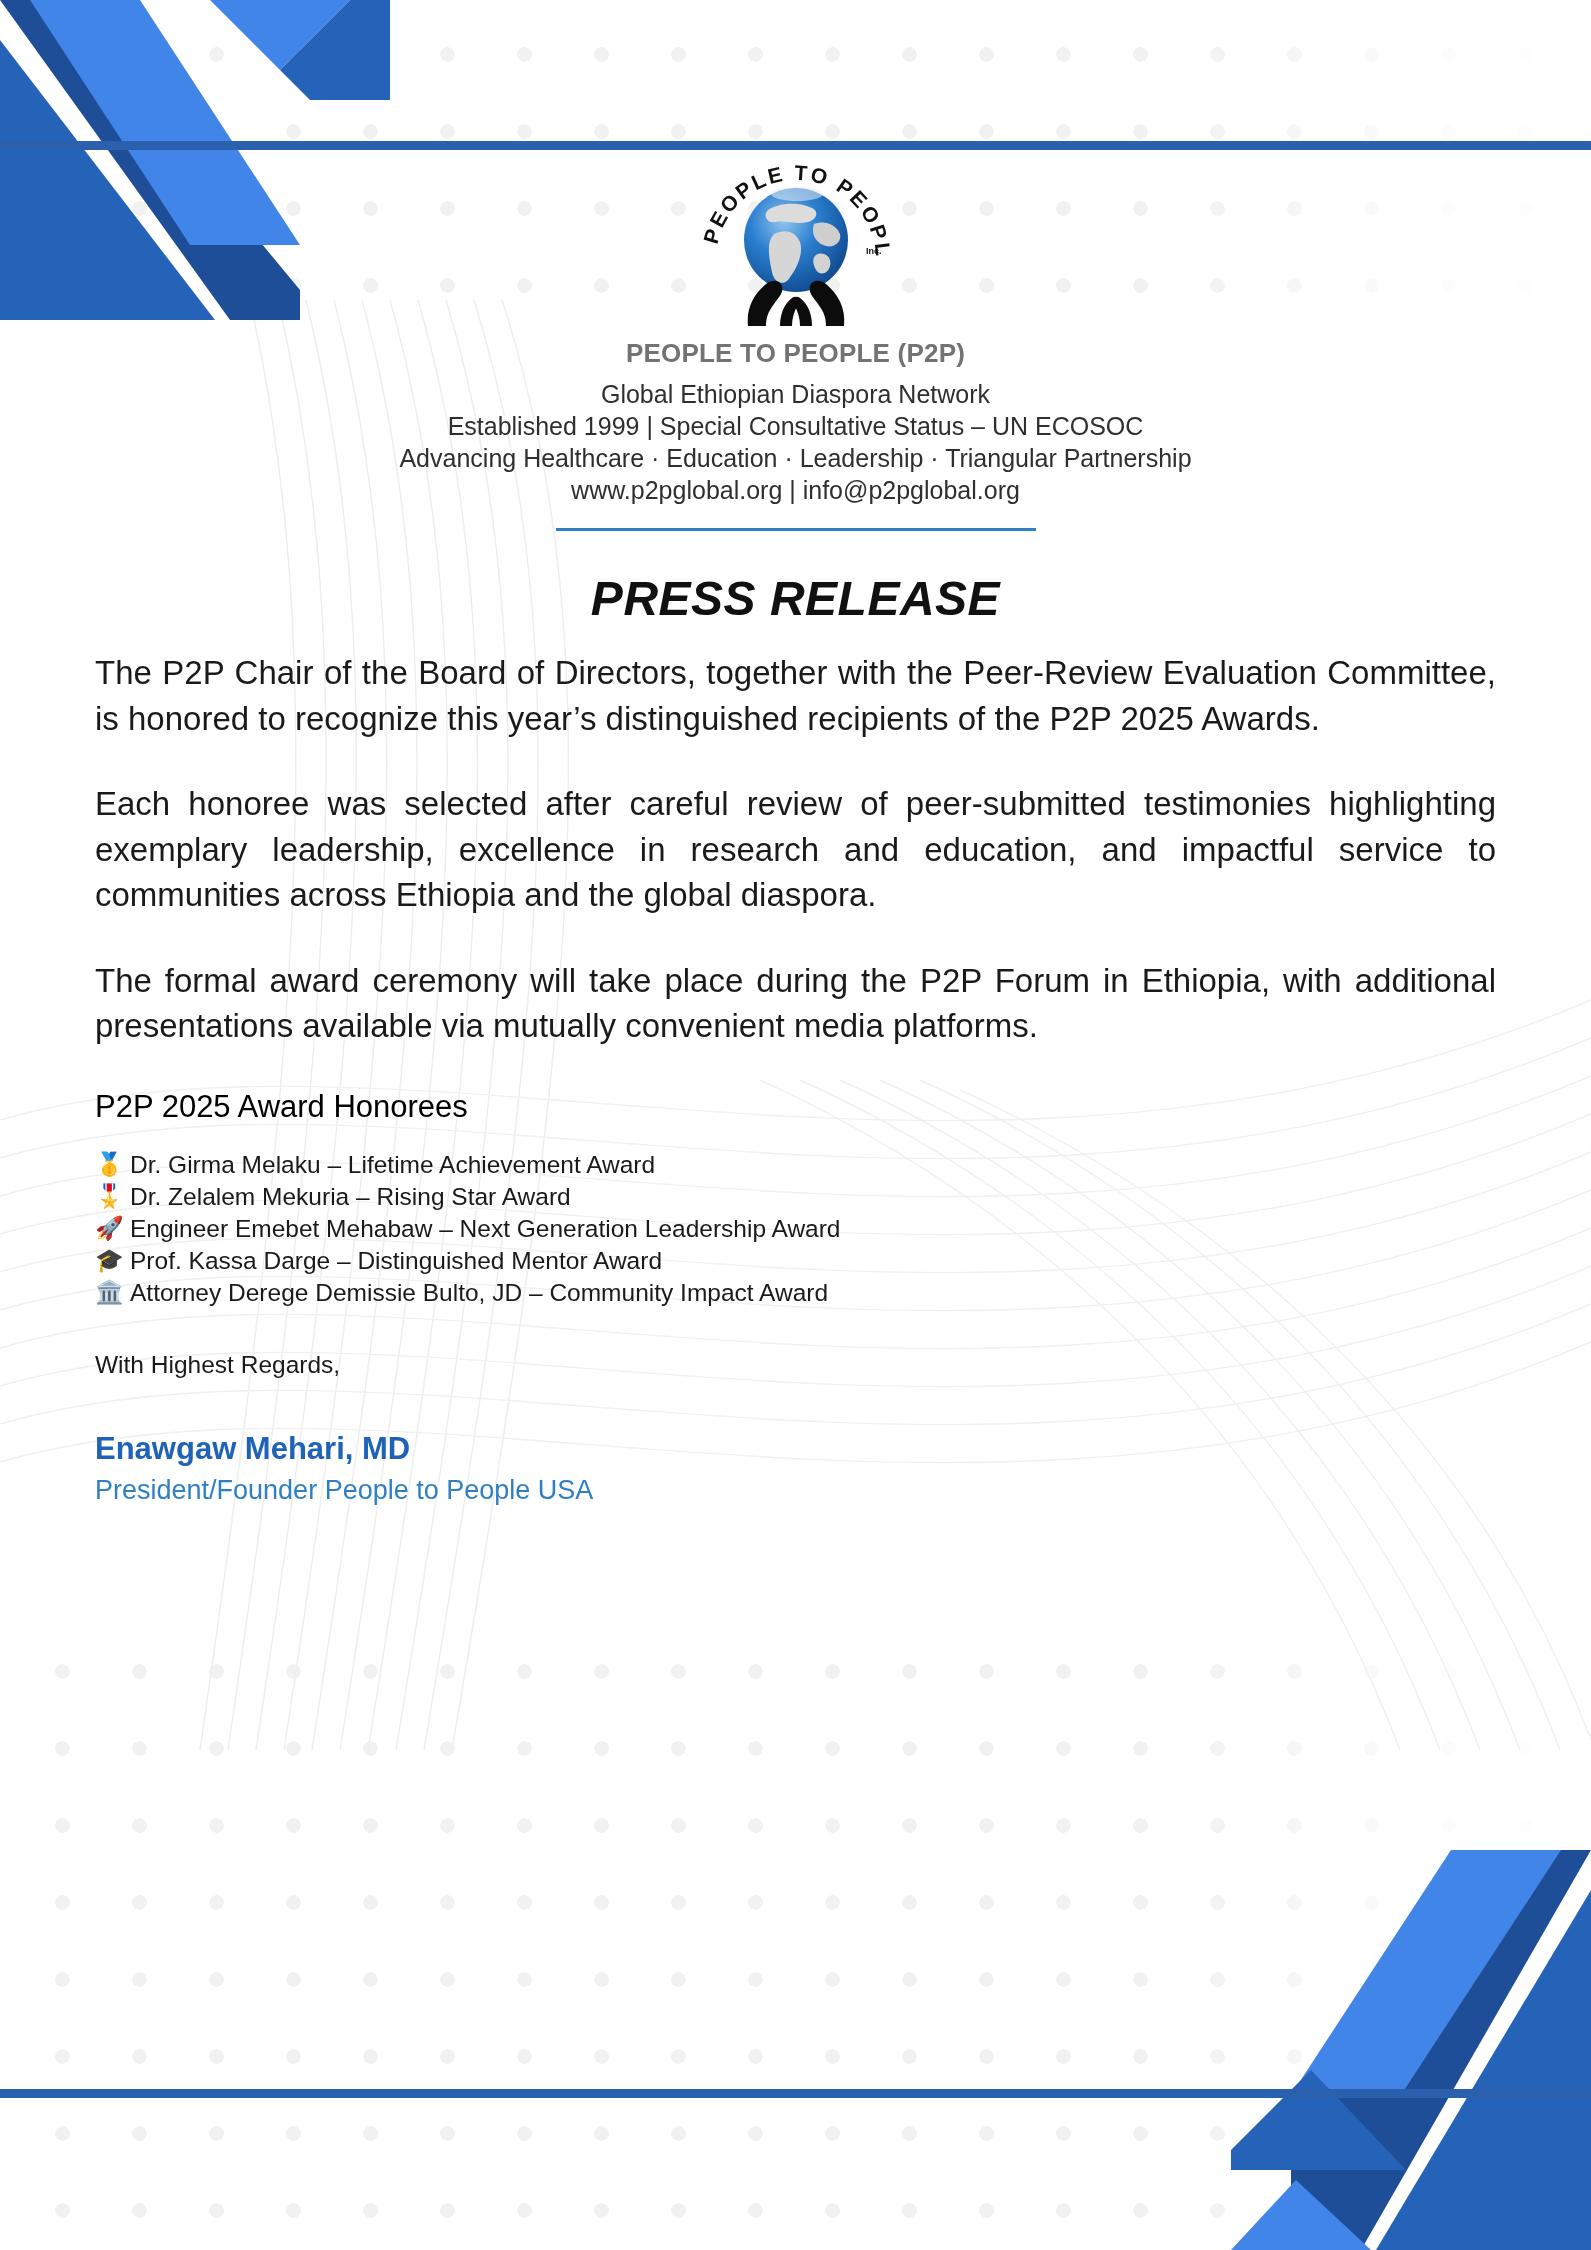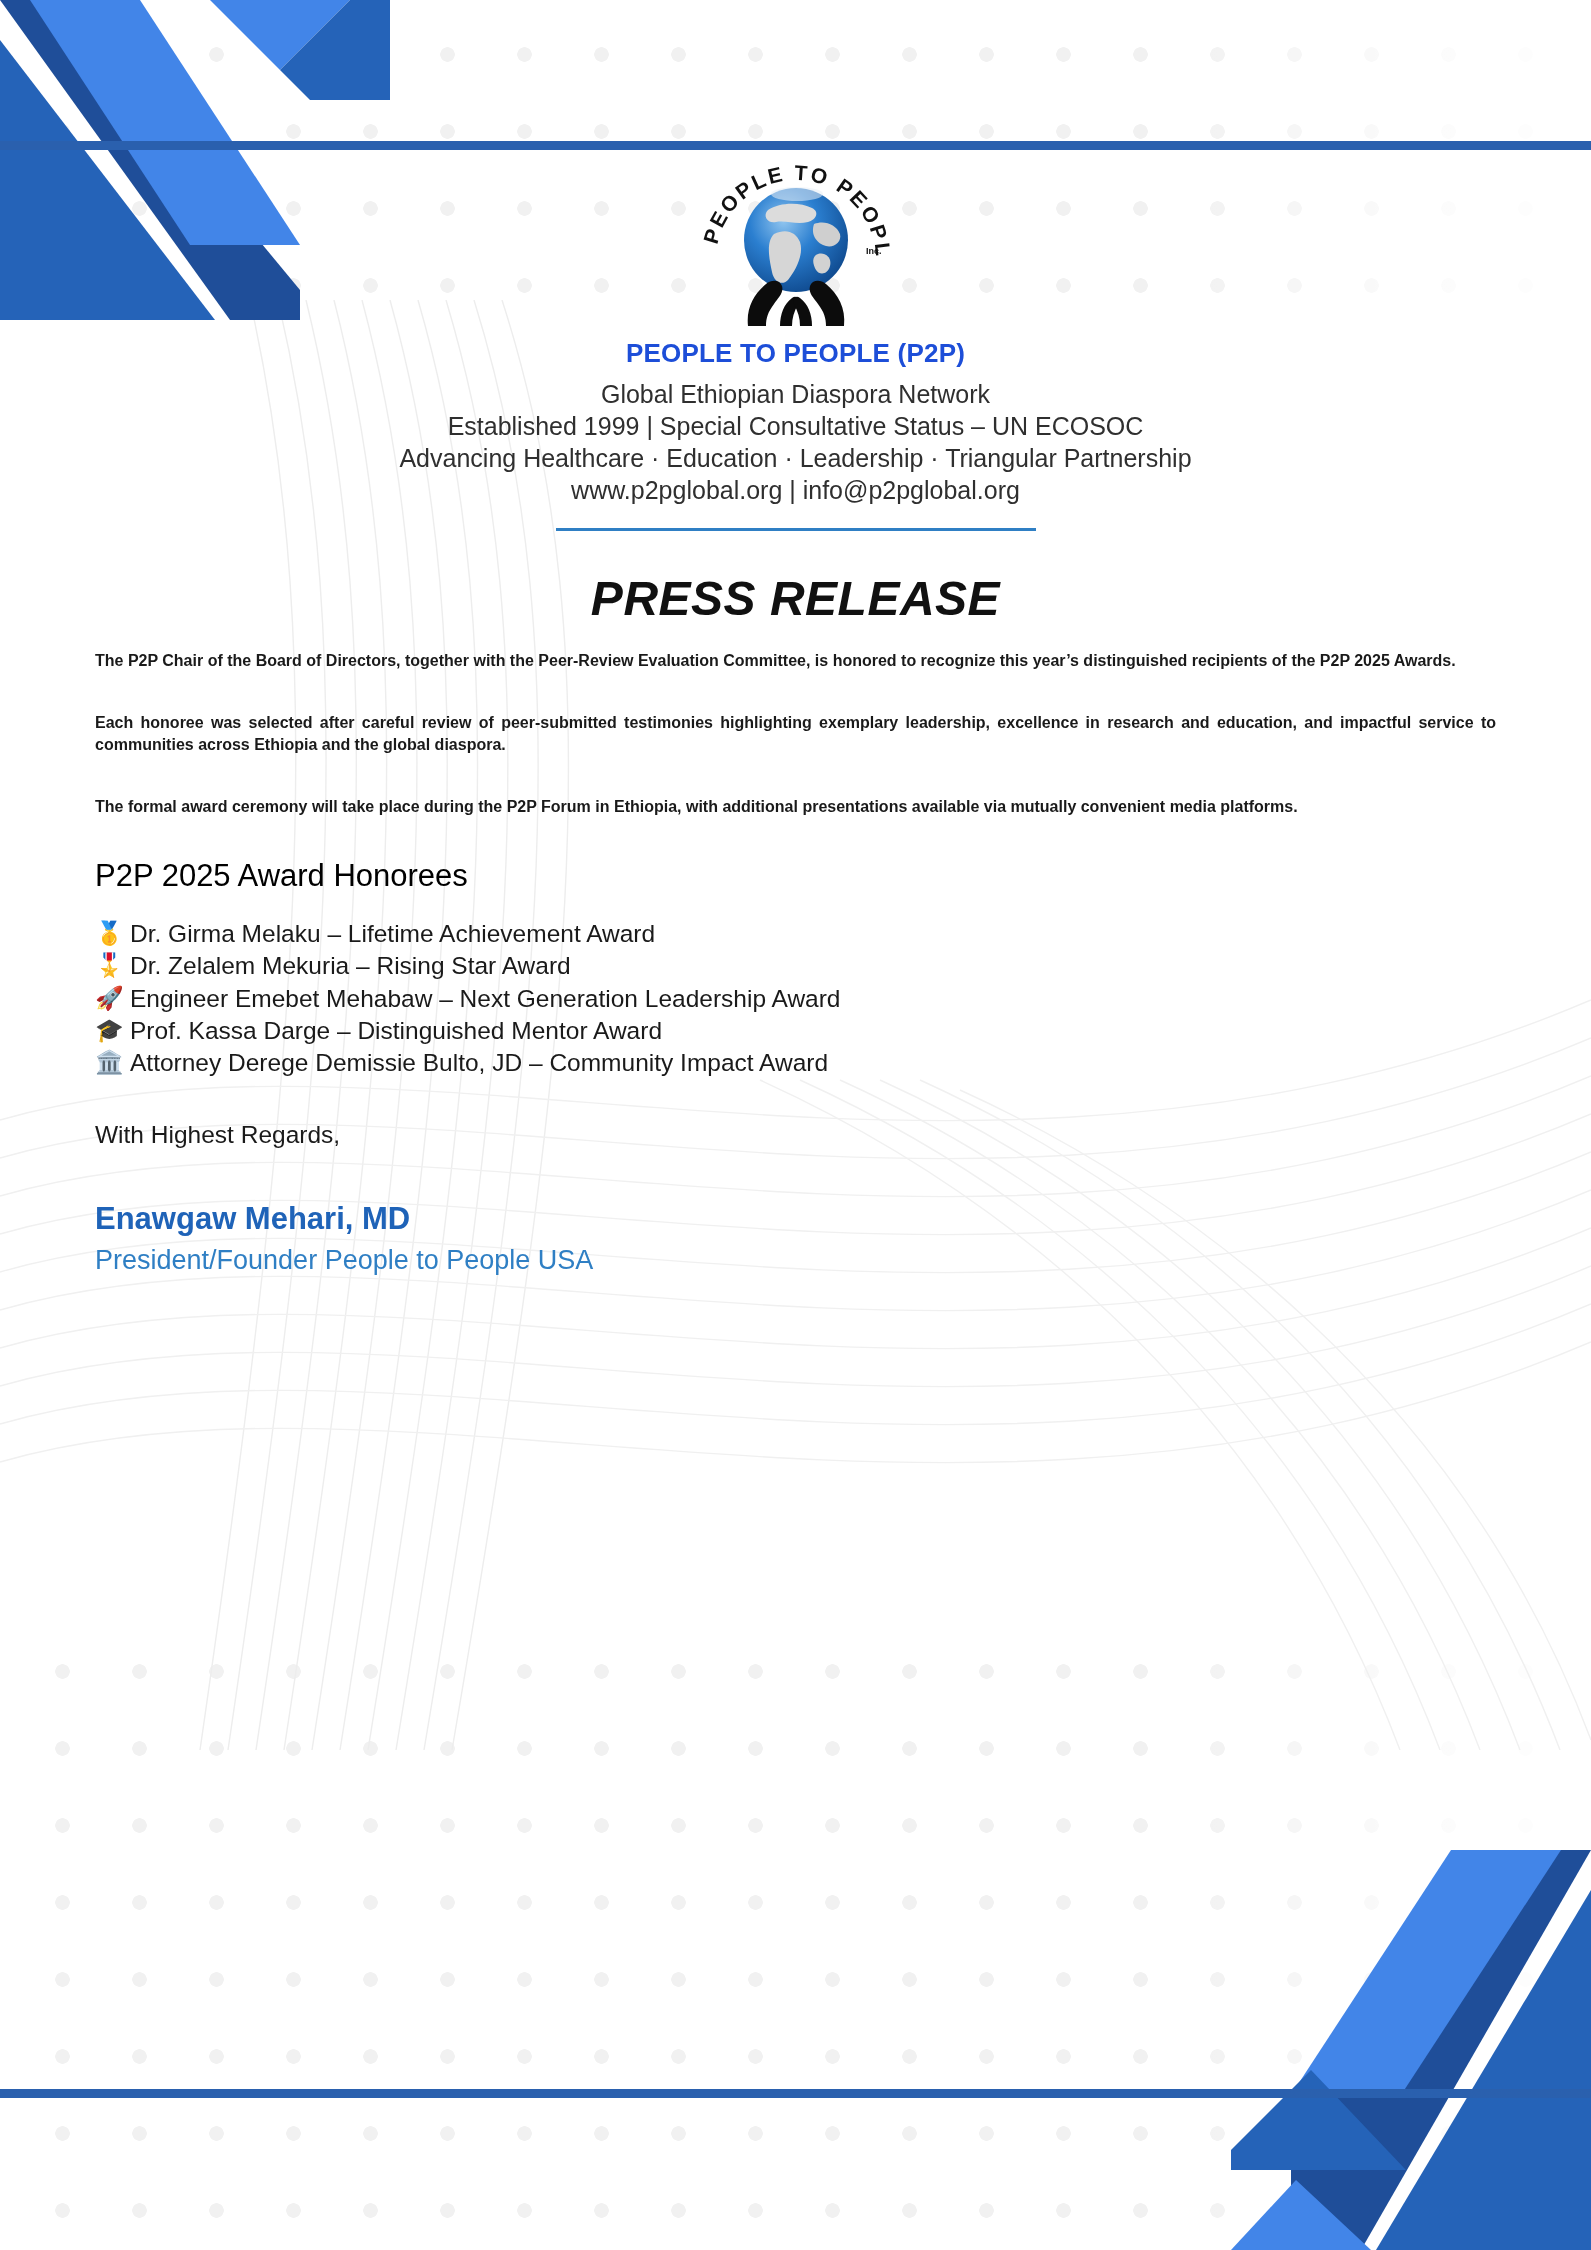--- a/index.html
+++ b/index.html
@@ -82,21 +82,21 @@
     margin-top:158px;
     display:flex;
     justify-content:center;
   }
 
   .org-block { text-align:center; margin-top:10px; }
 
   .org-name {
     font-size:26px;
     font-weight:bold;
-    color:#1d4ed8;
+    color:#737373;
     letter-spacing:0.2px;
     margin-bottom:9px;
   }
   .org-line {
     font-size:25px;
     color:#2f2f2f;
     line-height:1.28;
     font-weight:400;
   }
 
@@ -120,26 +120,25 @@
 
   .quote {
     font-style:italic;
     font-size:24.5px;
     line-height:1.36;
     color:#1a1a1a;
     margin-bottom:40px;
   }
 
   p.body {
-    font-size:16px;
+    font-size:33px;
     line-height:1.38;
     color:#1a1a1a;
     text-align:justify;
     margin-bottom:40px;
-    font-weight:bold;
   }
 
   .honorees-title {
     font-size:31px;
     font-weight:normal;
     color:#000000;
     margin-bottom:24px;
   }
 
   ul.honorees { list-style:none; margin-bottom:42px; }

